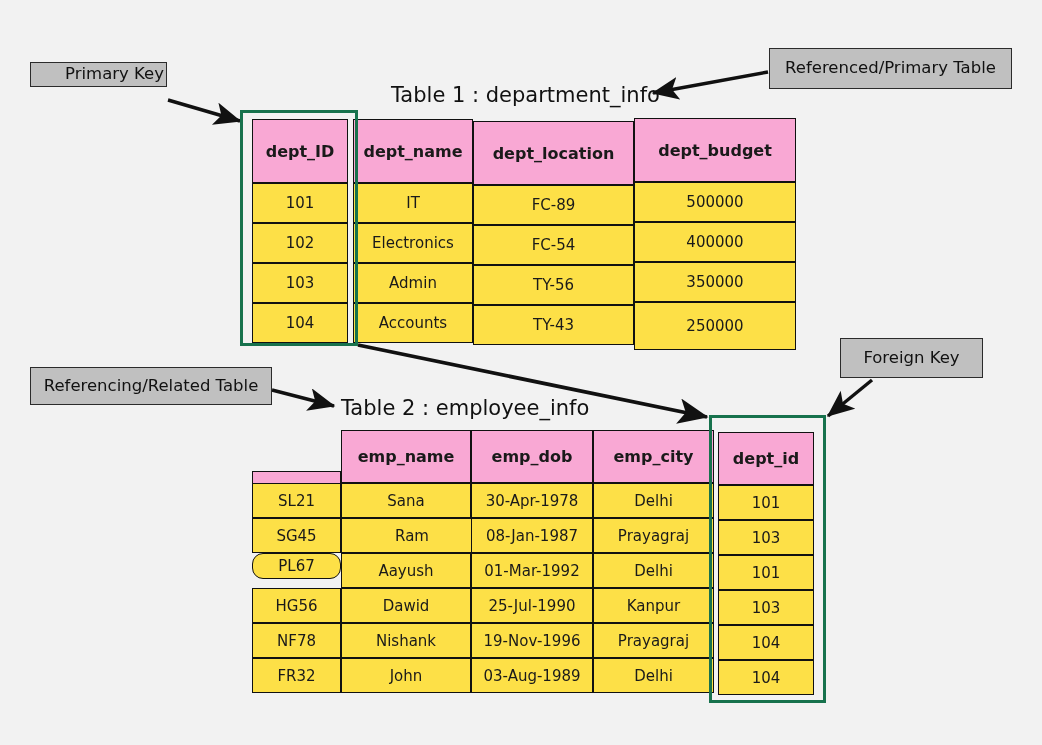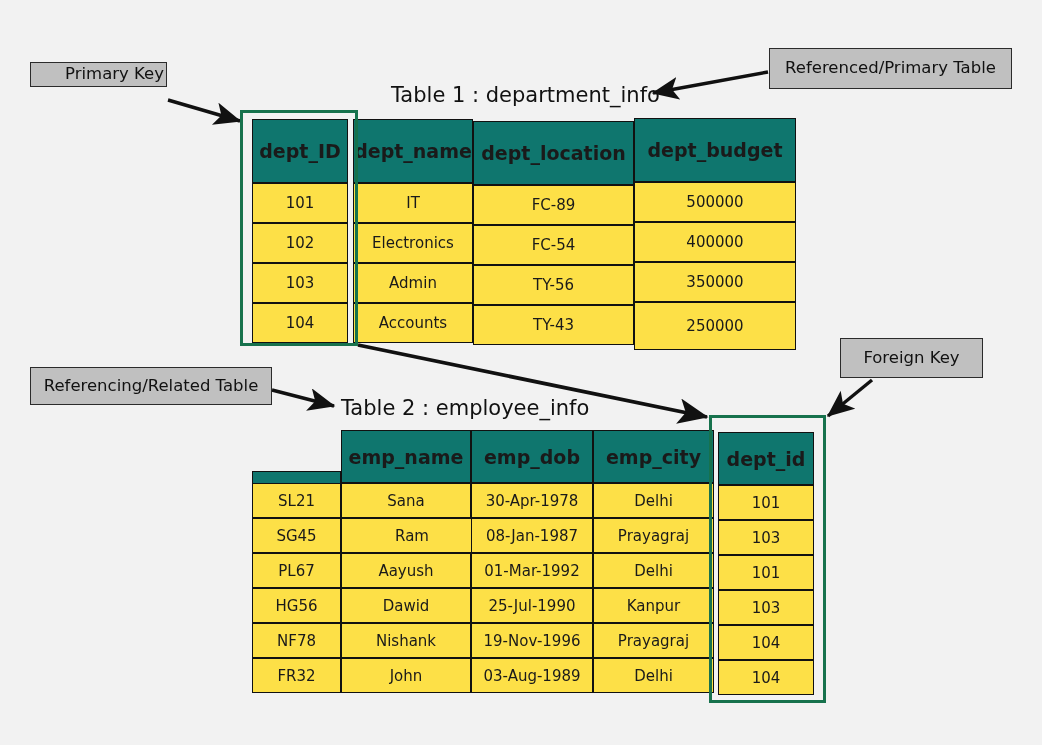--- a/index.html
+++ b/index.html
@@ -62,23 +62,23 @@
     background: #fde047;
     color: #1a1a1a;
     display: flex;
     align-items: center;
     justify-content: center;
     font-size: 15px;
     white-space: nowrap;
     overflow: hidden;
   }
   .cell.hdr {
-    background: #0f766e;
+    background: #f9a8d4;
     font-weight: bold;
-    font-size: 19px;
+    font-size: 16px;
   }
 
   
   .hl {
     position: absolute;
     box-sizing: border-box;
     border: 3px solid #17724d;
     background: transparent;
     z-index: 7;
   }
@@ -161,21 +161,21 @@
     <div class="cell" style="left:471px; top:483px; width:122px; height:35px;">30-Apr-1978</div>
     <div class="cell" style="left:593px; top:483px; width:121px; height:35px;">Delhi</div>
     <div class="cell" style="left:718px; top:485px; width:96px;  height:35px;">101</div>
 
     <div class="cell" style="left:252px; top:518px; width:89px;  height:35px;">SG45</div>
     <div class="cell" style="left:341px; top:518px; width:142px; height:35px;">Ram</div>
     <div class="cell" style="left:471px; top:518px; width:122px; height:35px;">08-Jan-1987</div>
     <div class="cell" style="left:593px; top:518px; width:121px; height:35px;">Prayagraj</div>
     <div class="cell" style="left:718px; top:520px; width:96px;  height:35px;">103</div>
 
-    <div class="cell" style="left:252px; top:553px; width:89px;  height:35px;">PL67</div>
+    <div class="cell" style="left:252px; top:553px; width:89px;  height:26px;border-radius:11px;">PL67</div>
     <div class="cell" style="left:341px; top:553px; width:130px; height:35px;">Aayush</div>
     <div class="cell" style="left:471px; top:553px; width:122px; height:35px;">01-Mar-1992</div>
     <div class="cell" style="left:593px; top:553px; width:121px; height:35px;">Delhi</div>
     <div class="cell" style="left:718px; top:555px; width:96px;  height:35px;">101</div>
 
     <div class="cell" style="left:252px; top:588px; width:89px;  height:35px;">HG56</div>
     <div class="cell" style="left:341px; top:588px; width:130px; height:35px;">Dawid</div>
     <div class="cell" style="left:471px; top:588px; width:122px; height:35px;">25-Jul-1990</div>
     <div class="cell" style="left:593px; top:588px; width:121px; height:35px;">Kanpur</div>
     <div class="cell" style="left:718px; top:590px; width:96px;  height:35px;">103</div>

